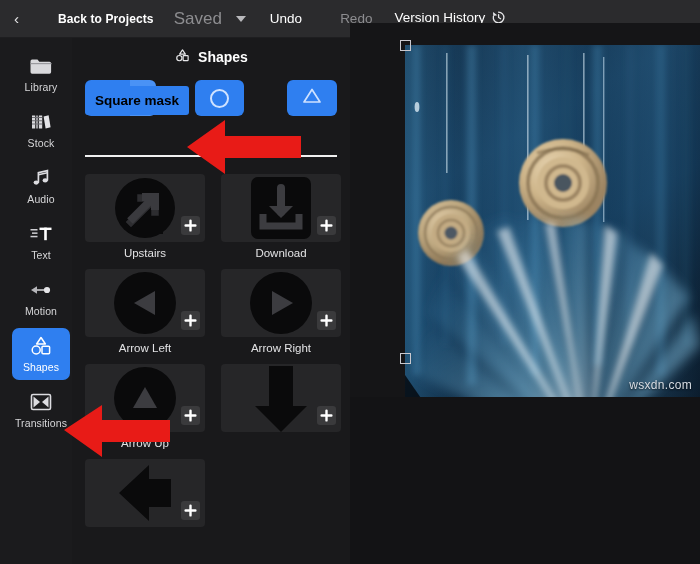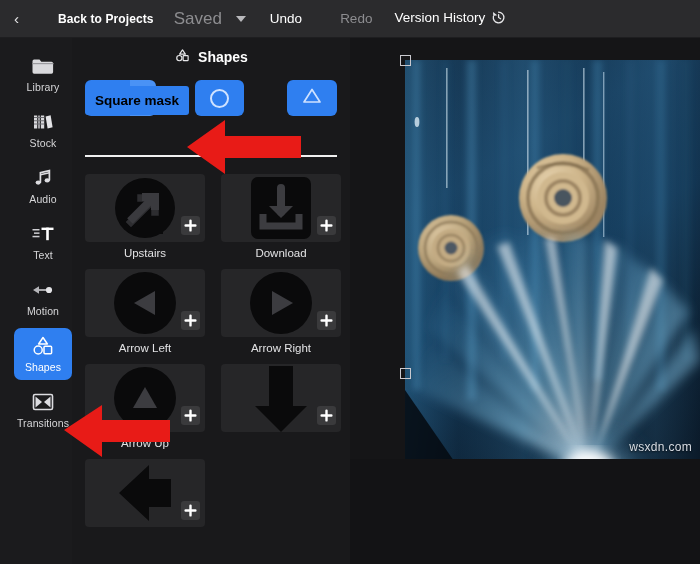--- a/index.html
+++ b/index.html
@@ -37,21 +37,21 @@
   }
   #undo-label { margin-right: 38px; }
   #redo-label { margin-right: 22px; }
   #vh-wrap { display: flex; align-items: flex-start; gap: 6px; }
   #vh-icon { display: block; }
 
   
   #rail {
     position: absolute; left: 0; top: 38px; width: 88px; height: 526px;
     background: #1b1b1d;
-    border-right: 2px solid #d946ef;
+    border-right: 6px solid #d946ef;
     padding-top: 10px;
   }
   .rail-item {
     width: 58px; margin: 0 auto 4px auto;
     height: 52px; border-radius: 7px;
     display: flex; flex-direction: column;
     align-items: center; justify-content: center; gap: 4px;
     cursor: pointer;
   }
   .rail-item.active { background: #2f7ff0; }
@@ -125,21 +125,21 @@
     cursor: pointer;
   }
   .plus-badge svg { display: block; }
   .card-label {
     text-align: center; font-size: 11.5px; color: #e2e2e4;
     margin-top: 5px; margin-bottom: 10px;
   }
 
   
   #preview {
-    position: absolute; left: 350px; top: 38px; width: 350px; height: 421px;
+    position: absolute; left: 350px; top: 23px; width: 350px; height: 374px;
     background: #151517; overflow: hidden;
   }
   #video { position: absolute; left: 55px; top: 22px; width: 295px; height: 504px; overflow: hidden; }
   #video svg { display: block; }
   .handle {
     position: absolute; width: 11px; height: 11px;
     border: 1.5px solid #c9c9cf; background: transparent; z-index: 9;
   }
   #handle-tl { left: 50px; top: 17px; }
   #handle-ml { left: 50px; top: 330px; }

